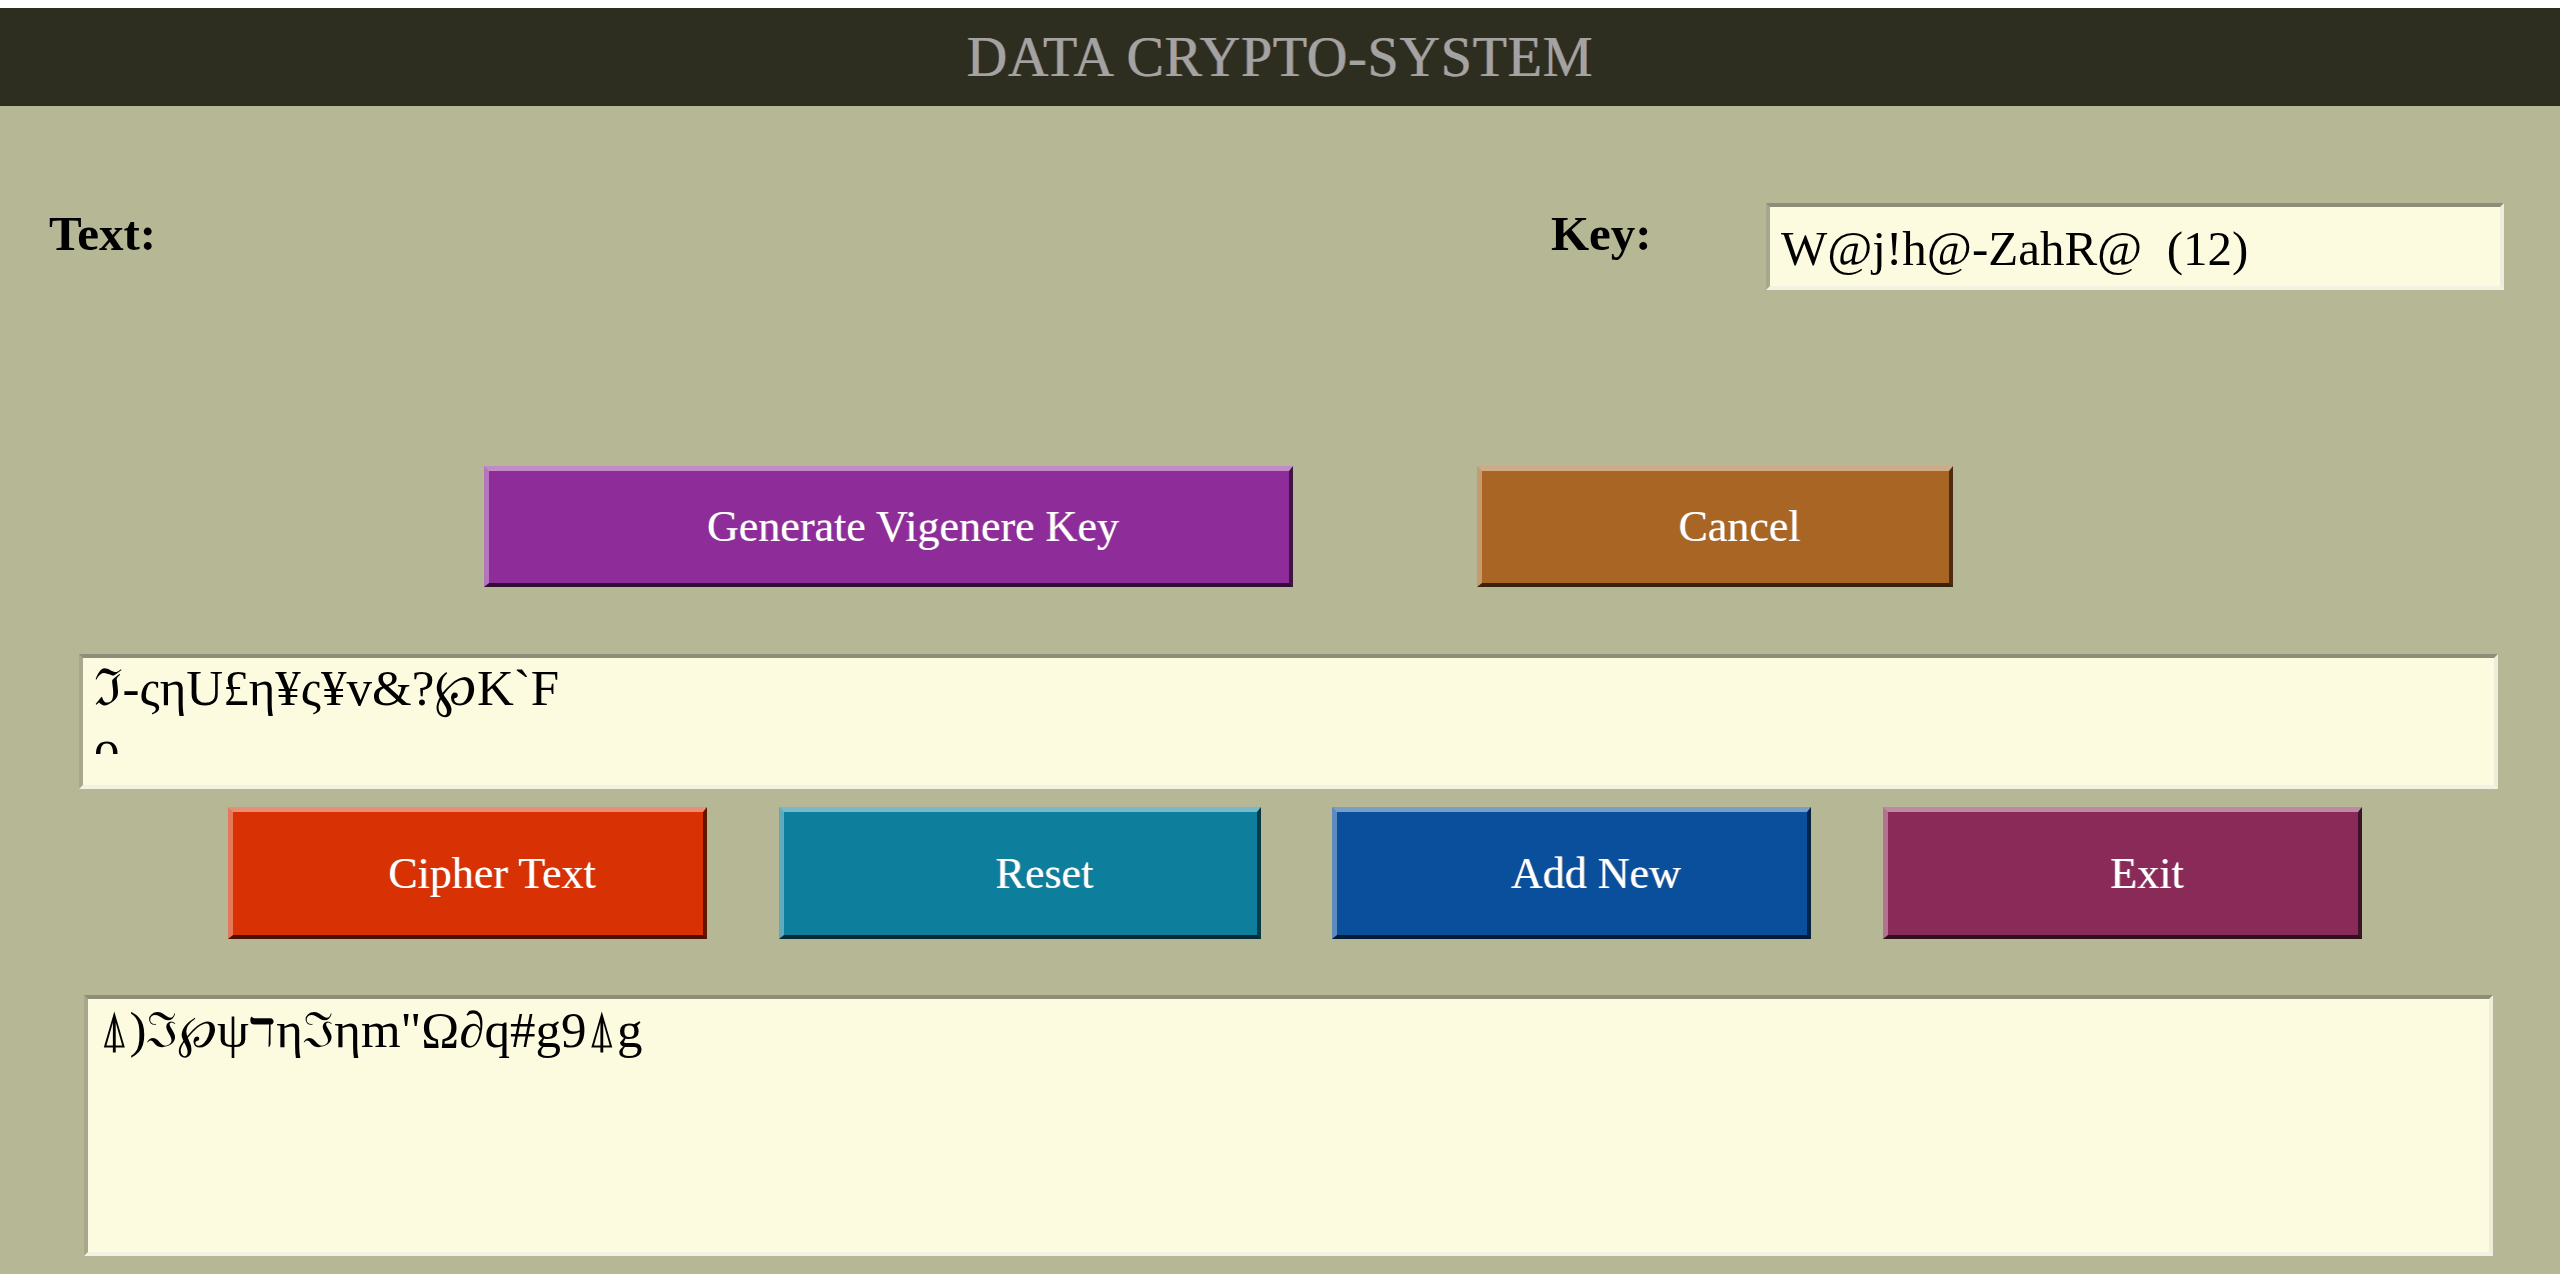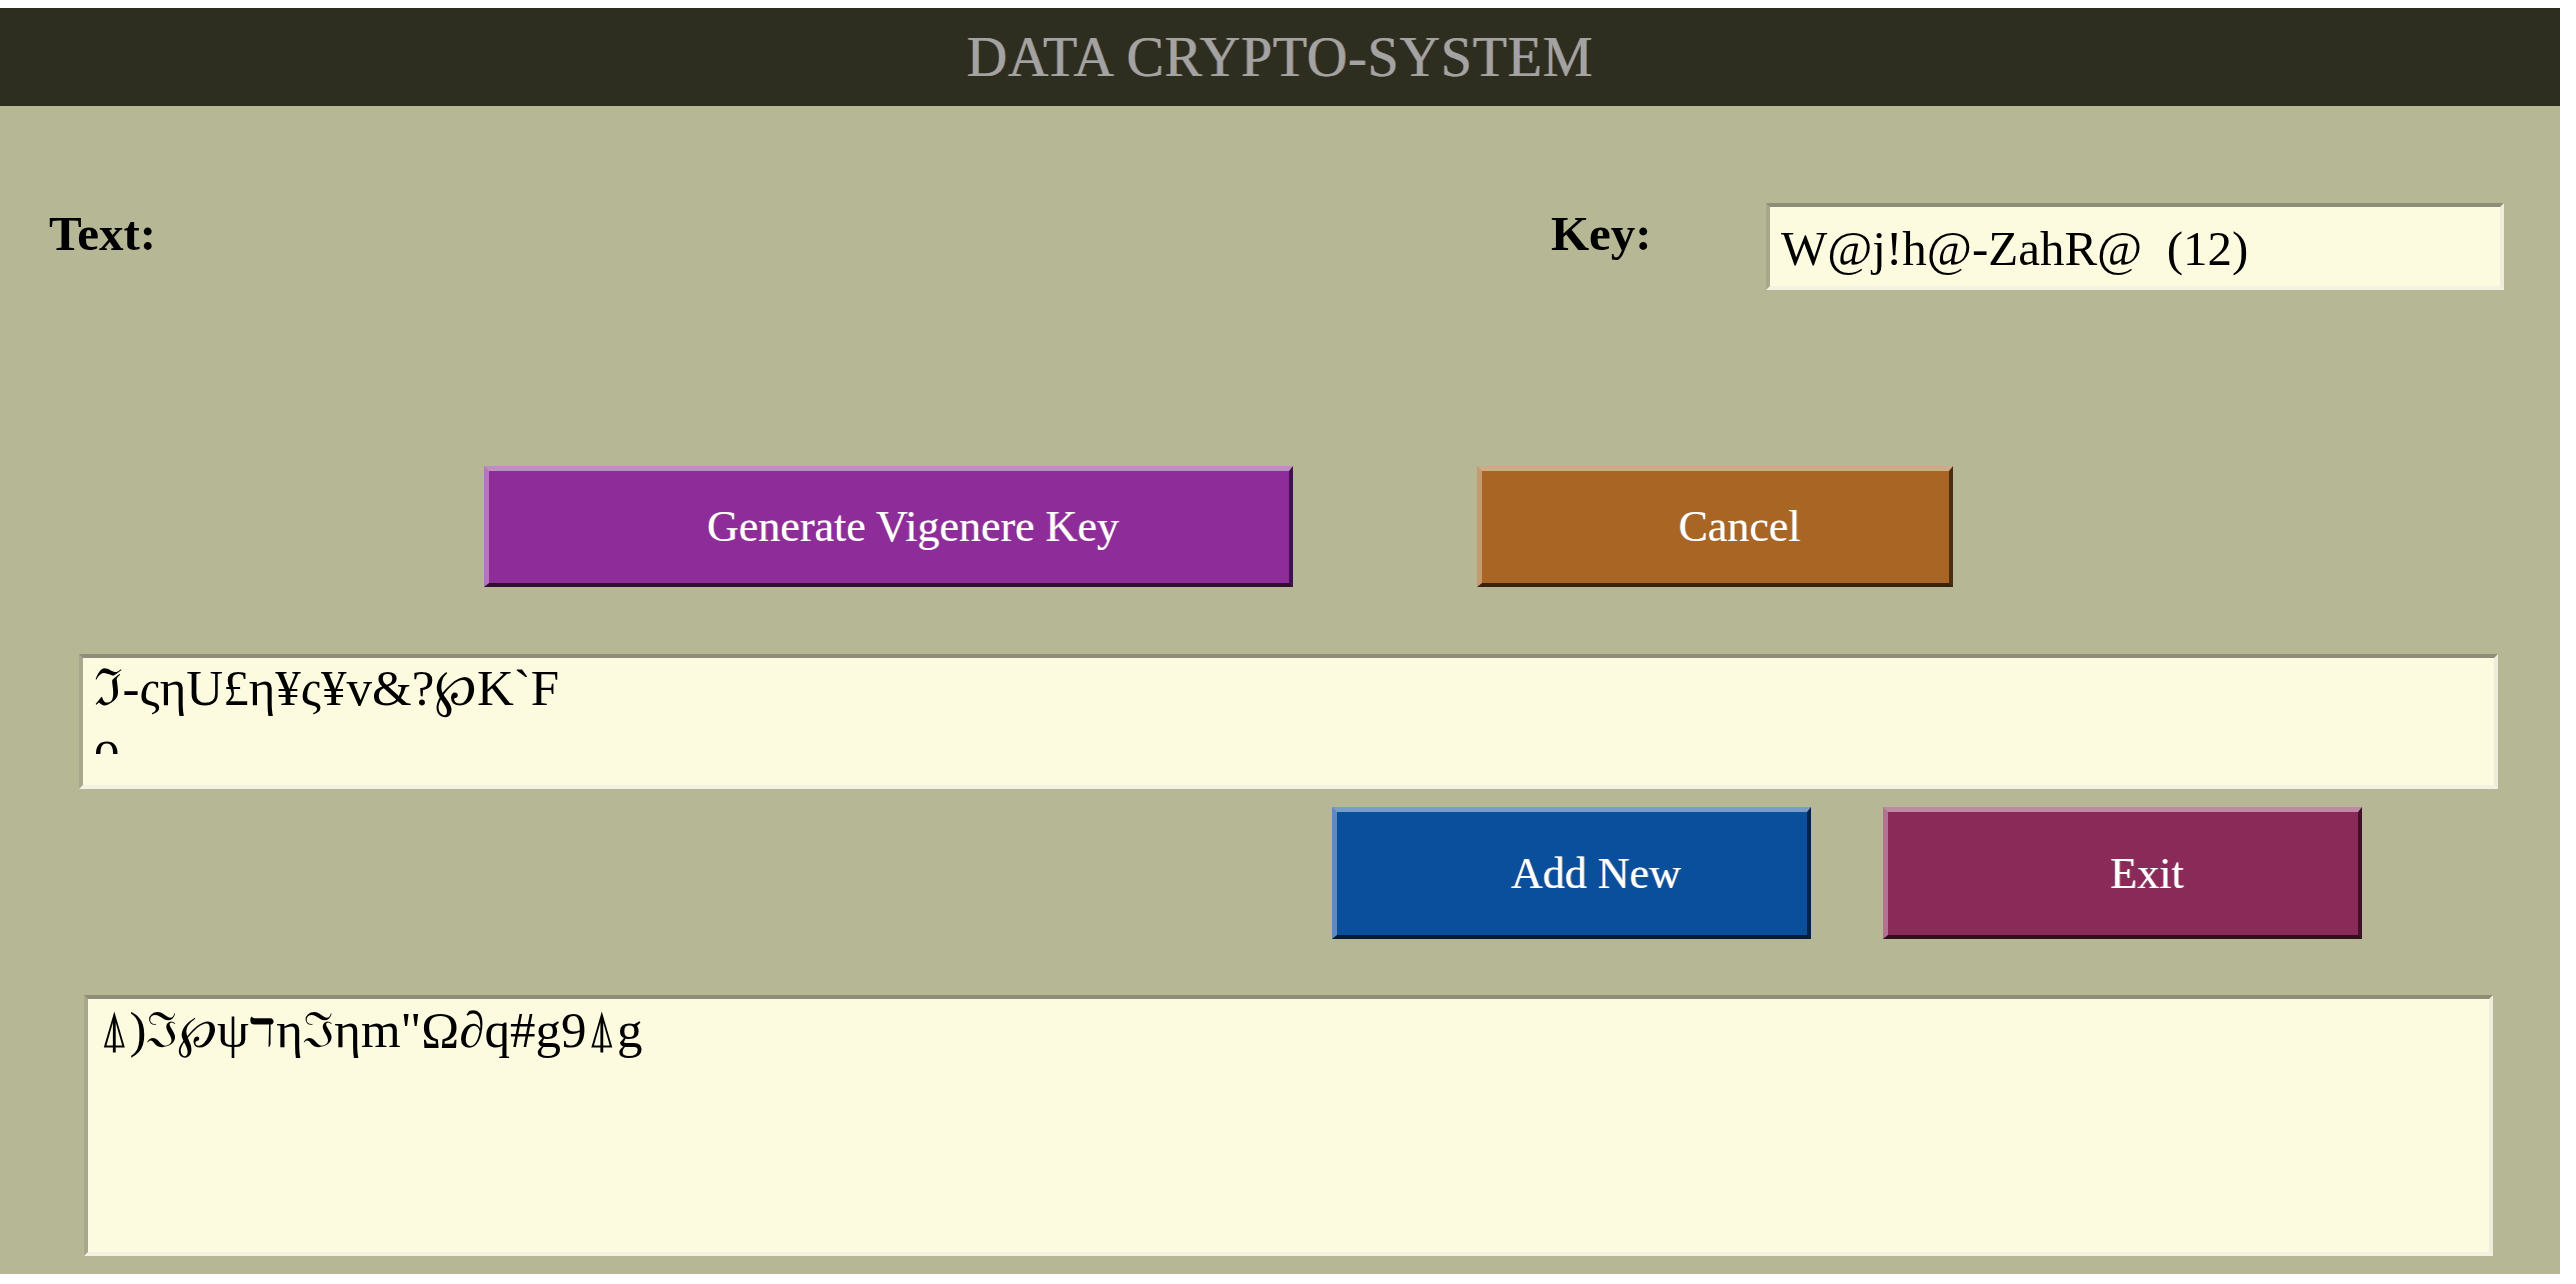--- a/index.html
+++ b/index.html
@@ -169,19 +169,21 @@
 
   <span id="key-label">Key:</span>
   <div id="key-input" class="field">W@j!h@-ZahR@  (12)</div>
 
   <div id="btn-generate" class="btn">Generate Vigenere Key</div>
   <div id="btn-cancel" class="btn">Cancel</div>
 
   <div id="cipher-output" class="field">ℑ-ςηU£η¥ς¥v&amp;?℘K`F
 ᴖ</div>
 
+  <div id="btn-cipher" class="btn">Cipher Text</div>
+  <div id="btn-reset" class="btn">Reset</div>
   <div id="btn-addnew" class="btn">Add New</div>
   <div id="btn-exit" class="btn">Exit</div>
 
   <div id="result-output" class="field">⍋)ℑ℘ψℸηℑηm"Ω∂q#g9⍋g</div>
 
 </div>
 
 
 </body></html>

